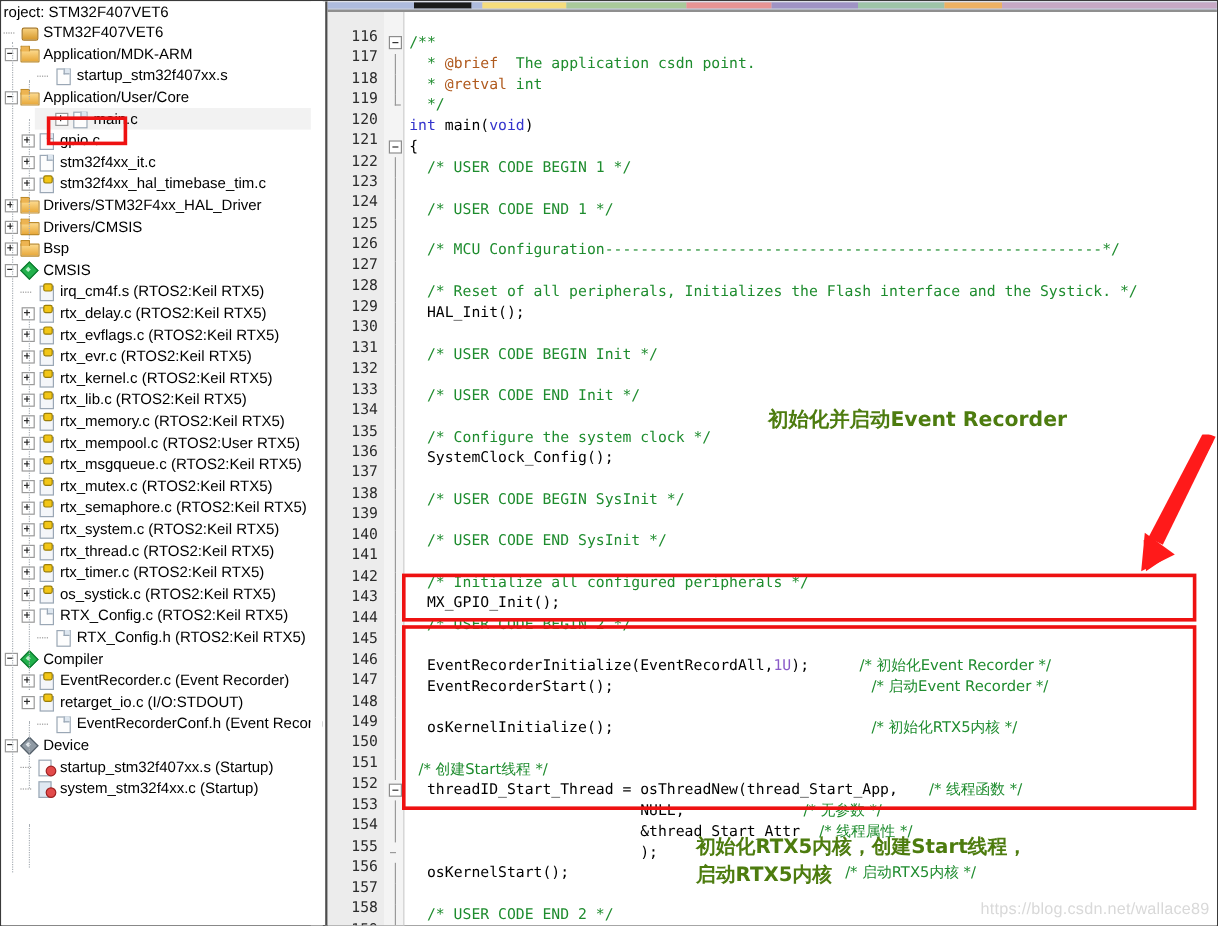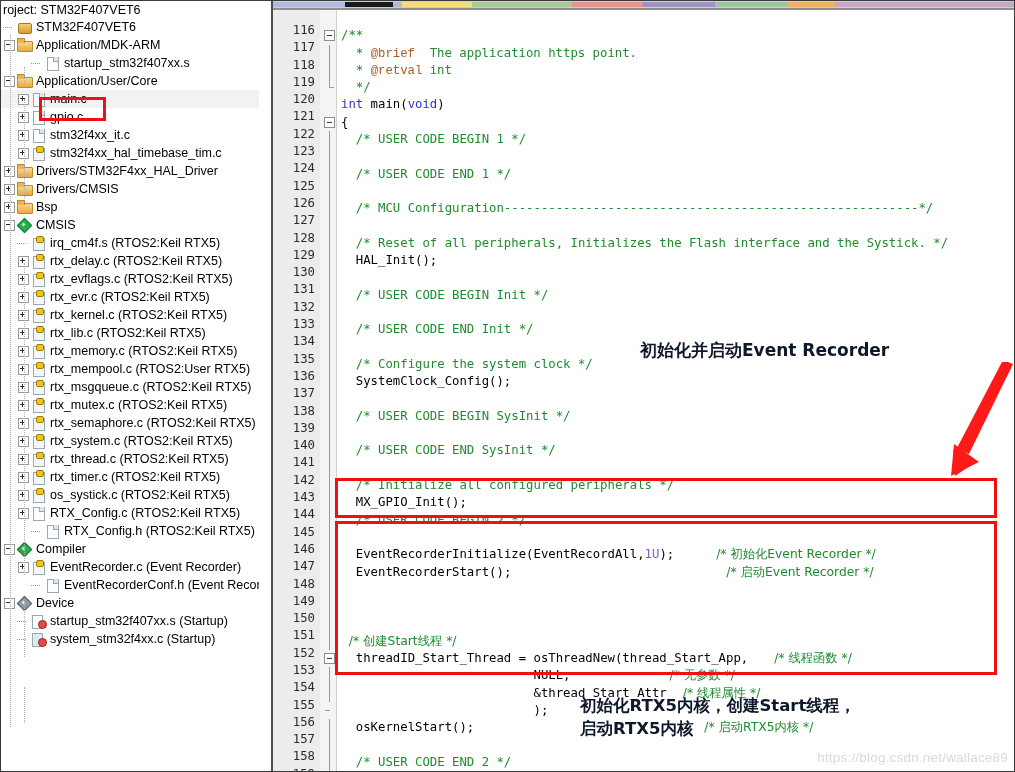--- a/index.html
+++ b/index.html
@@ -39,21 +39,21 @@
   .tree-row {
     position: relative;
     height: 18px;
     line-height: 18px;
     white-space: nowrap;
     font-size: 12.5px;
     color: #000;
     display: flex;
     align-items: center;
   }
-  .tree-row.sel-row { background: #f2f2f2; }
+  .tree-row.sel-row { background: #f2f2f2; margin-left: 28px; }
   .indent { display: inline-block; flex: 0 0 auto; }
   .expander {
     position: relative;
     flex: 0 0 auto;
     width: 13px; height: 13px;
     margin-right: 1px;
   }
   .expander.has-box::before {
     content: "";
     position: absolute;
@@ -300,21 +300,21 @@
     font-family: "DejaVu Sans Mono", monospace;
     font-size: 12.3px;
   }
   .ctext {
     position: absolute;
     left: 68px; top: 0;
     white-space: pre;
   }
   .cm  { color: #1e8c2e; }   
   .kw  { color: #3333cc; }   
-  .at  { color: #b05a1e; font-family: Liberation Mono, monospace; }   
+  .at  { color: #b05a1e; }   
   .pl  { color: #000000; }   
   .num { color: #8a5ac8; }
   .fn  { color: #000000; }
   .cmz { color: #1e8c2e; font-family: "DejaVu Sans", "DejaVu Sans Mono", sans-serif; }
 
   
   .foldbox {
     position: absolute;
     left: 51px; top: 3px;
     width: 11px; height: 11px;
@@ -350,21 +350,21 @@
   .redbox {
     position: absolute;
     border: 3px solid #ee1111;
     pointer-events: none;
   }
   #redbox-evt { left: 62px; top: 468px; width: 662px; height: 40px; }
   #redbox-rtx { left: 62px; top: 511px; width: 662px; height: 154px; }
 
   .ann {
     position: absolute;
-    color: #0f172a;
+    color: #4d7c0f;
     font-family: "DejaVu Sans", sans-serif;
     font-size: 17px;
     font-weight: 700;
     white-space: nowrap;
     line-height: 24px;
   }
   #ann-evt { left: 367px; top: 328px; }
   #ann-rtx { left: 307px; top: 684px; font-size: 16.5px; line-height: 23px; white-space: pre; }
 
   
@@ -619,20 +619,28 @@
           <span class="ic diamond"></span>
           <span class="tree-label">Compiler</span>
         </div>
         <div class="tree-row">
           <span class="indent" style="width: 16px;"></span>
           <span class="expander has-box plus">
             <span class="vbar"></span>
           </span>
           <span class="ic filekey"></span>
           <span class="tree-label">EventRecorder.c (Event Recorder)</span>
+        </div>
+        <div class="tree-row">
+          <span class="indent" style="width: 16px;"></span>
+          <span class="expander has-box plus">
+            <span class="vbar"></span>
+          </span>
+          <span class="ic filekey"></span>
+          <span class="tree-label">retarget_io.c (I/O:STDOUT)</span>
         </div>
         <div class="tree-row">
           <span class="indent" style="width: 30px;"></span>
           <span class="expander dash"></span>
           <span class="ic file"></span>
           <span class="tree-label">EventRecorderConf.h (Event Recorder)</span>
         </div>
         <div class="tree-row">
           <span class="indent" style="width: 2px;"></span>
           <span class="expander has-box"></span>
@@ -681,21 +689,21 @@
     <div id="tabbar-bottom"></div>
 
     <div id="code-area">
       <div id="gutter"></div>
       <div id="fold-col"></div>
       <div id="fold-col-line"></div>
 
       <div id="code-lines">
           <div class="code-line"><span class="ln">116</span><span class="ctext"><span class="pl"></span></span></div>
           <div class="code-line"><span class="ln">117</span><span class="foldbox"></span><span class="ctext"><span class="cm">/**</span></span></div>
-          <div class="code-line"><span class="ln">118</span><span class="foldvline"></span><span class="ctext"><span class="cm">  * </span><span class="at">@brief</span><span class="cm">  The application https point.</span></span></div>
+          <div class="code-line"><span class="ln">118</span><span class="foldvline"></span><span class="ctext"><span class="cm">  * </span><span class="at">@brief</span><span class="cm">  The application csdn point.</span></span></div>
           <div class="code-line"><span class="ln">119</span><span class="foldvline"></span><span class="ctext"><span class="cm">  * </span><span class="at">@retval</span><span class="cm"> int</span></span></div>
           <div class="code-line"><span class="ln">120</span><span class="foldend"></span><span class="ctext"><span class="cm">  */</span></span></div>
           <div class="code-line"><span class="ln">121</span><span class="ctext"><span class="kw">int</span><span class="pl"> main(</span><span class="kw">void</span><span class="pl">)</span></span></div>
           <div class="code-line"><span class="ln">122</span><span class="foldbox"></span><span class="ctext"><span class="pl">{</span></span></div>
           <div class="code-line"><span class="ln">123</span><span class="foldvline"></span><span class="ctext"><span class="cm">  /* USER CODE BEGIN 1 */</span></span></div>
           <div class="code-line"><span class="ln">124</span><span class="foldvline"></span><span class="ctext"><span class="cm"></span></span></div>
           <div class="code-line"><span class="ln">125</span><span class="foldvline"></span><span class="ctext"><span class="cm">  /* USER CODE END 1 */</span></span></div>
           <div class="code-line"><span class="ln">126</span><span class="foldvline"></span><span class="ctext"><span class="cm"></span></span></div>
           <div class="code-line"><span class="ln">127</span><span class="foldvline"></span><span class="ctext"><span class="cm">  /* MCU Configuration--------------------------------------------------------*/</span></span></div>
           <div class="code-line"><span class="ln">128</span><span class="foldvline"></span><span class="ctext"><span class="cm"></span></span></div>
@@ -713,21 +721,21 @@
           <div class="code-line"><span class="ln">140</span><span class="foldvline"></span><span class="ctext"><span class="cm"></span></span></div>
           <div class="code-line"><span class="ln">141</span><span class="foldvline"></span><span class="ctext"><span class="cm">  /* USER CODE END SysInit */</span></span></div>
           <div class="code-line"><span class="ln">142</span><span class="foldvline"></span><span class="ctext"><span class="cm"></span></span></div>
           <div class="code-line"><span class="ln">143</span><span class="foldvline"></span><span class="ctext"><span class="cm">  /* Initialize all configured peripherals */</span></span></div>
           <div class="code-line"><span class="ln">144</span><span class="foldvline"></span><span class="ctext"><span class="pl">  MX_GPIO_Init();</span></span></div>
           <div class="code-line"><span class="ln">145</span><span class="foldvline"></span><span class="ctext"><span class="cm">  /* USER CODE BEGIN 2 */</span></span></div>
           <div class="code-line"><span class="ln">146</span><span class="foldvline"></span><span class="ctext"><span class="cm"></span></span></div>
           <div class="code-line"><span class="ln">147</span><span class="foldvline"></span><span class="ctext"><span class="pl">  </span><span class="fn">EventRecorderInitialize</span><span class="pl">(</span><span class="fn">EventRecordAll</span><span class="pl">,</span><span class="num">1U</span><span class="pl">);</span><span class="cmz" style="padding-left:42px">/* 初始化Event Recorder */</span></span></div>
           <div class="code-line"><span class="ln">148</span><span class="foldvline"></span><span class="ctext"><span class="pl">  </span><span class="fn">EventRecorderStart</span><span class="pl">();</span><span class="cmz" style="padding-left:215px">/* 启动Event Recorder */</span></span></div>
           <div class="code-line"><span class="ln">149</span><span class="foldvline"></span><span class="ctext"><span class="cm"></span></span></div>
-          <div class="code-line"><span class="ln">150</span><span class="foldvline"></span></div>
+          <div class="code-line"><span class="ln">150</span><span class="foldvline"></span><span class="ctext"><span class="pl">  </span><span class="fn">osKernelInitialize</span><span class="pl">();</span><span class="cmz" style="padding-left:215px">/* 初始化RTX5内核 */</span></span></div>
           <div class="code-line"><span class="ln">151</span><span class="foldvline"></span><span class="ctext"><span class="cm"></span></span></div>
           <div class="code-line"><span class="ln">152</span><span class="foldvline"></span><span class="ctext"><span class="cmz">  /* 创建Start线程 */</span></span></div>
           <div class="code-line"><span class="ln">153</span><span class="foldbox"></span><span class="ctext"><span class="pl">  threadID_Start_Thread = </span><span class="fn">osThreadNew</span><span class="pl">(thread_Start_App,</span><span class="cmz" style="padding-left:26px">/* 线程函数 */</span></span></div>
           <div class="code-line"><span class="ln">154</span><span class="foldvline"></span><span class="ctext"><span class="pl">                          NULL,</span><span class="cmz" style="padding-left:99px">/* 无参数 */</span></span></div>
           <div class="code-line"><span class="ln">155</span><span class="foldvline"></span><span class="ctext"><span class="pl">                          &amp;thread_Start_Attr</span><span class="cmz" style="padding-left:16px">/* 线程属性 */</span></span></div>
           <div class="code-line"><span class="ln">156</span><span class="folddash"></span><span class="ctext"><span class="pl">                          );</span></span></div>
           <div class="code-line"><span class="ln">157</span><span class="foldvline"></span><span class="ctext"><span class="pl">  </span><span class="fn">osKernelStart</span><span class="pl">();</span><span class="cmz" style="padding-left:230px">/* 启动RTX5内核 */</span></span></div>
           <div class="code-line"><span class="ln">158</span><span class="foldvline"></span><span class="ctext"><span class="cm"></span></span></div>
           <div class="code-line"><span class="ln">159</span><span class="foldvline"></span><span class="ctext"><span class="cm">  /* USER CODE END 2 */</span></span></div>
           <div class="code-line"><span class="ln">160</span><span class="foldvline"></span><span class="ctext"><span class="cm"></span></span></div>

